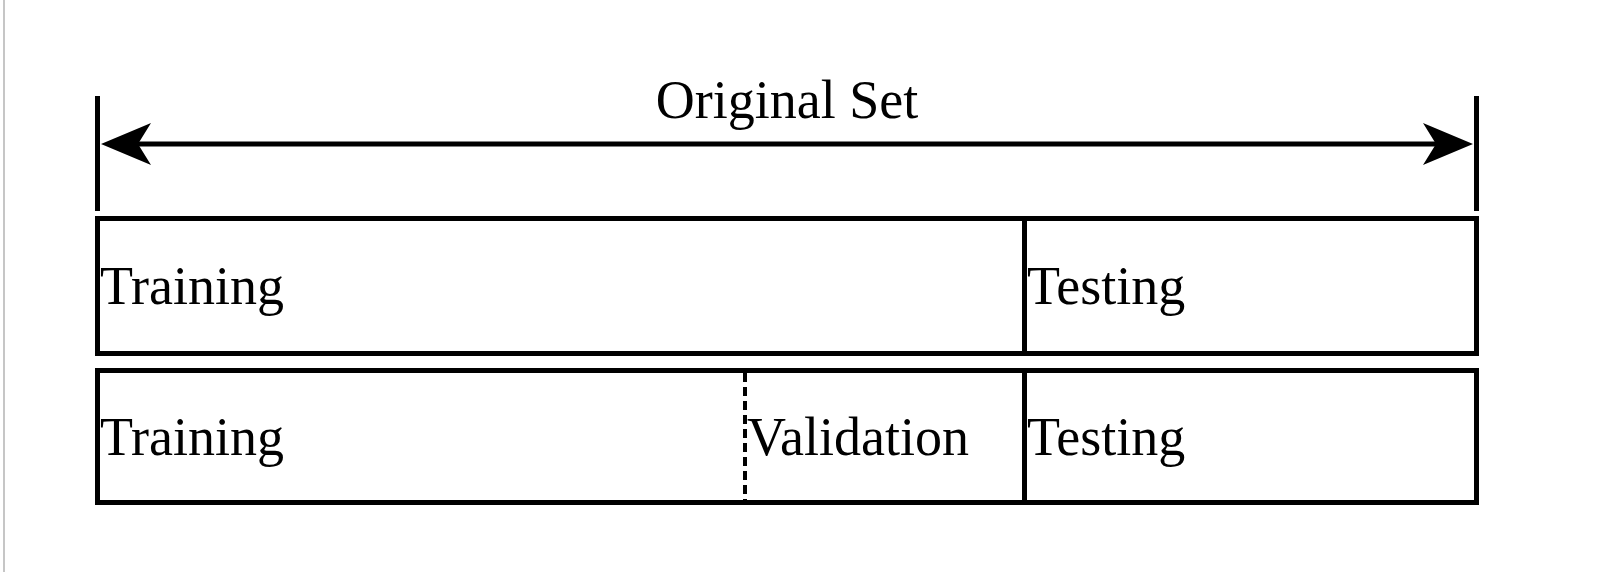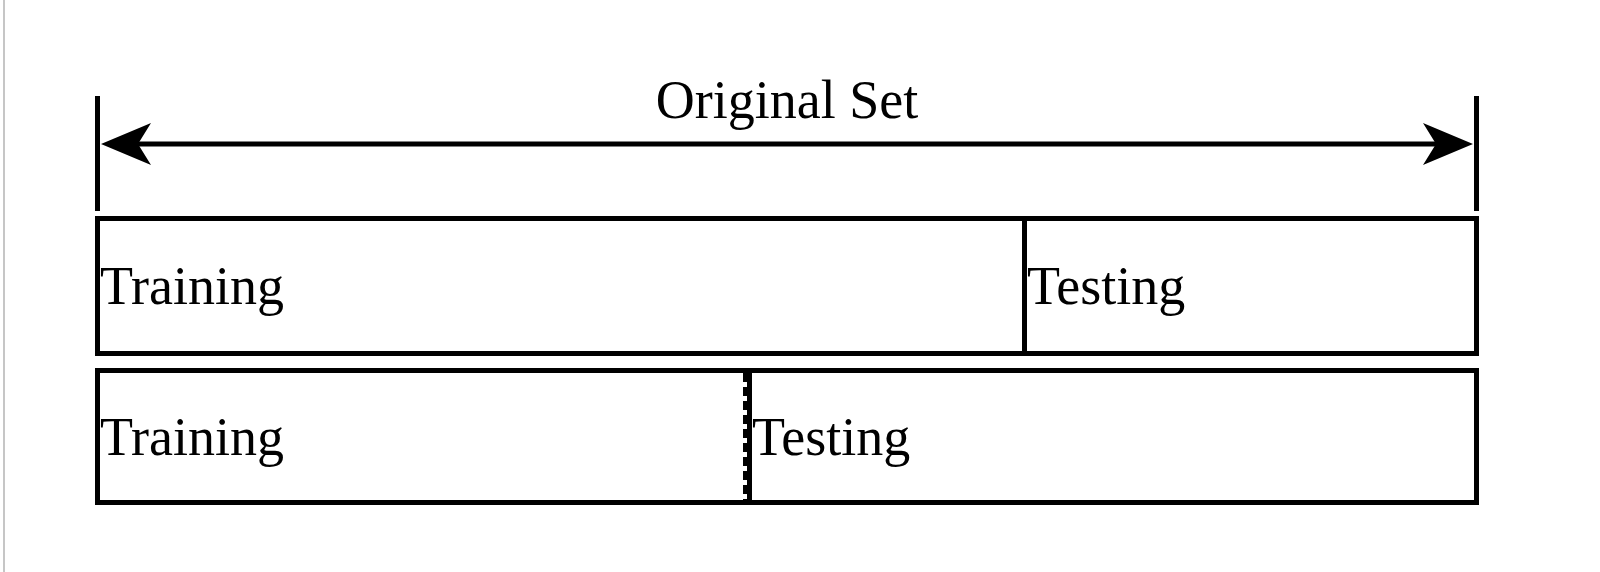--- a/index.html
+++ b/index.html
@@ -117,20 +117,23 @@
       <div class="cell w-test">
         <span class="cell-label">Testing</span>
       </div>
     </div>
 
     <div class="split-row row-2">
       <div class="cell w-train-2">
         <span class="cell-label">Training</span>
       </div>
       <div class="vdiv-dashed"></div>
+      <div class="cell w-valid">
+        <span class="cell-label">Validation</span>
+      </div>
       <div class="vdiv-solid"></div>
       <div class="cell w-test">
         <span class="cell-label">Testing</span>
       </div>
     </div>
 
   </div>
 </div>
 
 </body></html>

